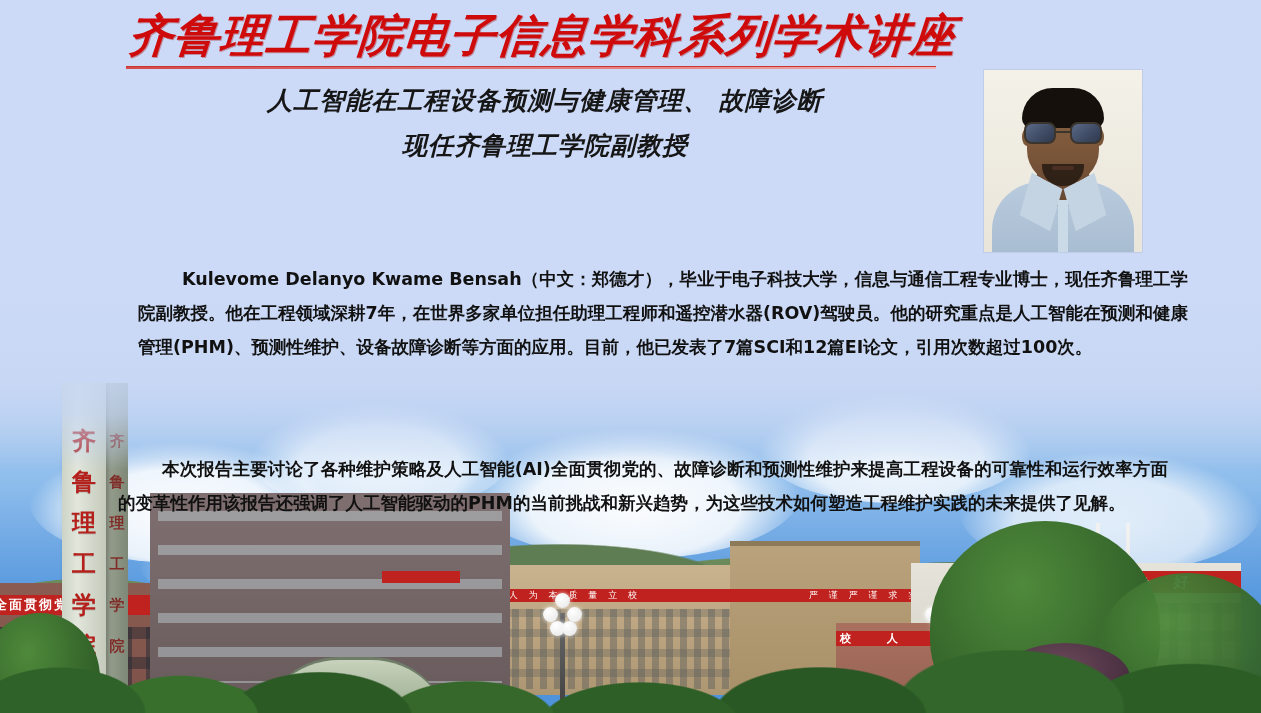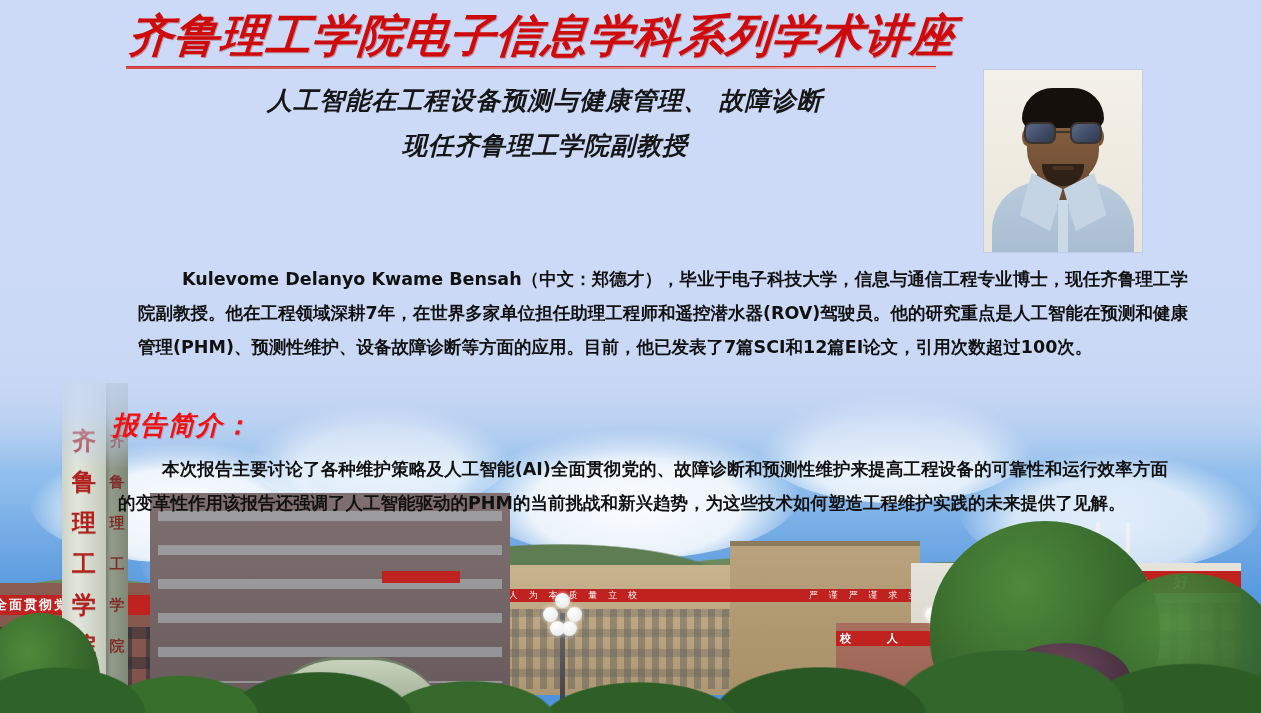--- a/index.html
+++ b/index.html
@@ -488,21 +488,20 @@
     <div class="subtitle">
       <div>人工智能在工程设备预测与健康管理、 故障诊断</div>
       <div>现任齐鲁理工学院副教授</div>
     </div>
 
     <div class="meta">
     </div>
 
     <div class="body-text bio">Kulevome Delanyo Kwame Bensah（中文：郑德才），毕业于电子科技大学，信息与通信工程专业博士，现任齐鲁理工学院副教授。他在工程领域深耕7年，在世界多家单位担任助理工程师和遥控潜水器(ROV)驾驶员。他的研究重点是人工智能在预测和健康管理(PHM)、预测性维护、设备故障诊断等方面的应用。目前，他已发表了7篇SCI和12篇EI论文，引用次数超过100次。</div>
 
-    <div class="sec-head sec-abstract">报告简介：</div>
     <div class="body-text abs">本次报告主要讨论了各种维护策略及人工智能(AI)全面贯彻党的、故障诊断和预测性维护来提高工程设备的可靠性和运行效率方面的变革性作用该报告还强调了人工智能驱动的PHM的当前挑战和新兴趋势，为这些技术如何塑造工程维护实践的未来提供了见解。</div>
 
     <div class="photo">
       <div class="bg"></div>
       <div class="shirt"></div>
       <div class="neck"></div>
       <div class="collarL"></div>
       <div class="collarR"></div>
       <div class="placket"></div>
       <div class="face"></div>

